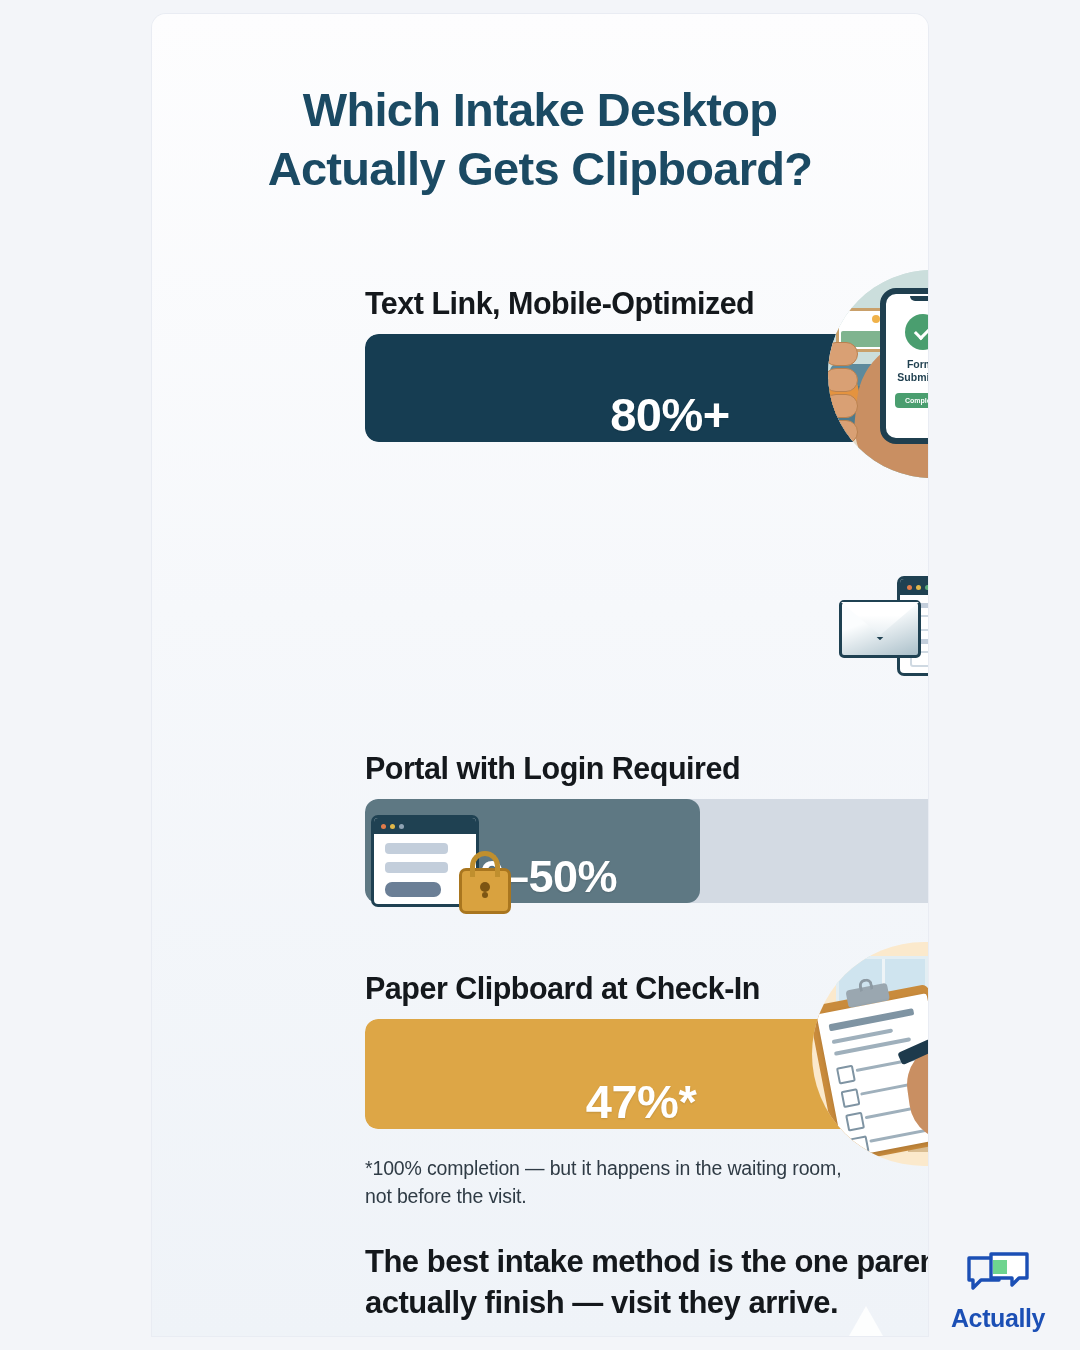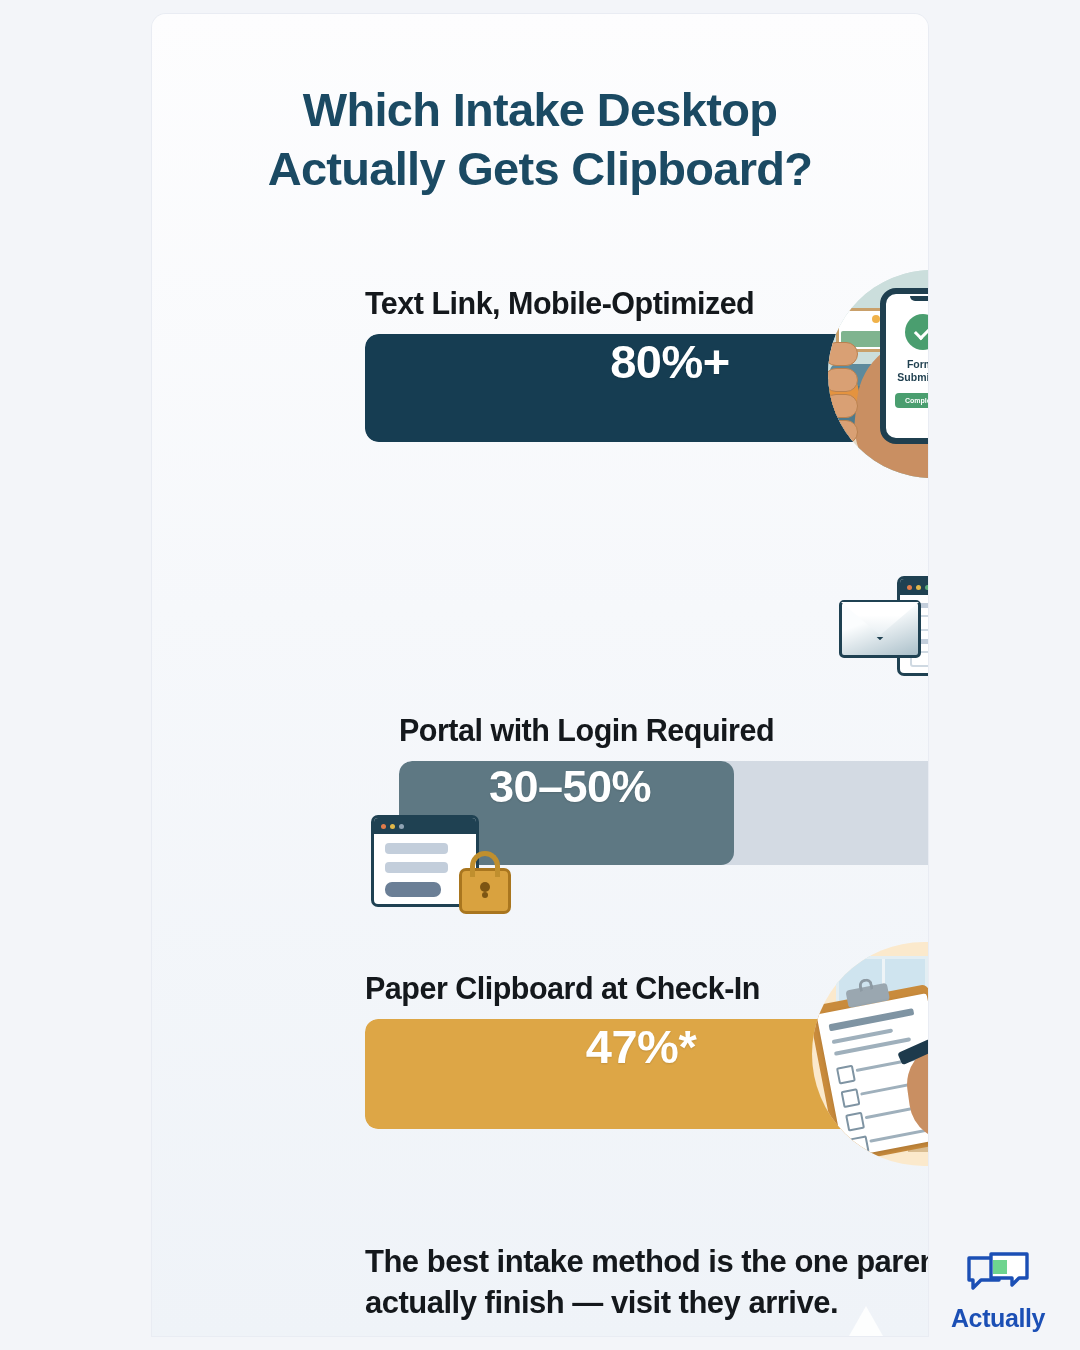--- a/index.html
+++ b/index.html
@@ -34,42 +34,42 @@
   }
 
   
   .row{position:absolute;left:213px;width:656px;}
   .row-label{
     color:#14181c;font-size:30.5px;font-weight:bold;
     letter-spacing:-.5px;margin-bottom:13px;white-space:nowrap;
   }
   .bar{
     position:relative;height:104px;border-radius:13px;overflow:hidden;
-    display:flex;align-items:flex-start;
+    display:flex;align-items:flex-end;
   }
   .bar-fill{
     position:absolute;left:0;top:0;bottom:0;border-radius:13px;
   }
   .bar-val{
     position:relative;width:100%;text-align:center;
     color:#fff;font-size:45px;font-weight:bold;letter-spacing:-.5px;
     text-shadow:0 1px 2px rgba(0,0,0,.13);
   }
 
   
   #row1{top:272px;}
   #row1 .bar{height:108px;border-radius:14px;}
   #row1 .bar-val{padding-right:46px;font-size:47px;}
 
   
   #row2{top:502px;}
   #row2 .bar-val{padding-right:148px;}
 
   
-  #row3{top:699px;margin-left:34px;}
+  #row3{top:737px;}
   #row3 .bar-val{padding-right:314px;}
 
   
   #row4{top:957px;}
   #row4 .bar{height:110px;}
   #row4 .bar-val{padding-right:104px;font-size:47px;}
 
   .footnote{
     position:absolute;left:213px;top:1140px;width:545px;
     color:#2f3b45;font-size:19.5px;line-height:1.45;letter-spacing:-.15px;
@@ -287,20 +287,24 @@
           <div class="pline" style="top:109px;left:28px;width:72px;height:3px;"></div>
           <div class="pbox" style="top:128px;"></div>
           <div class="pline" style="top:133px;left:28px;width:72px;height:3px;"></div>
         </div>
       </div>
       <div class="hand2"></div>
       <div class="pen"></div>
 
     </div>
 
+    <div class="footnote">
+      <span>*100% completion — but it happens in the waiting room,</span><br>
+      <span>not before the visit.</span>
+    </div>
 
     <div class="conclusion">
       <span>The best intake method is the one parents</span><br>
       <span>actually finish — visit they arrive.</span>
     </div>
 
   </div>
 
   <div class="logo">
     <svg class="logo-mark" viewBox="0 0 66 48">

